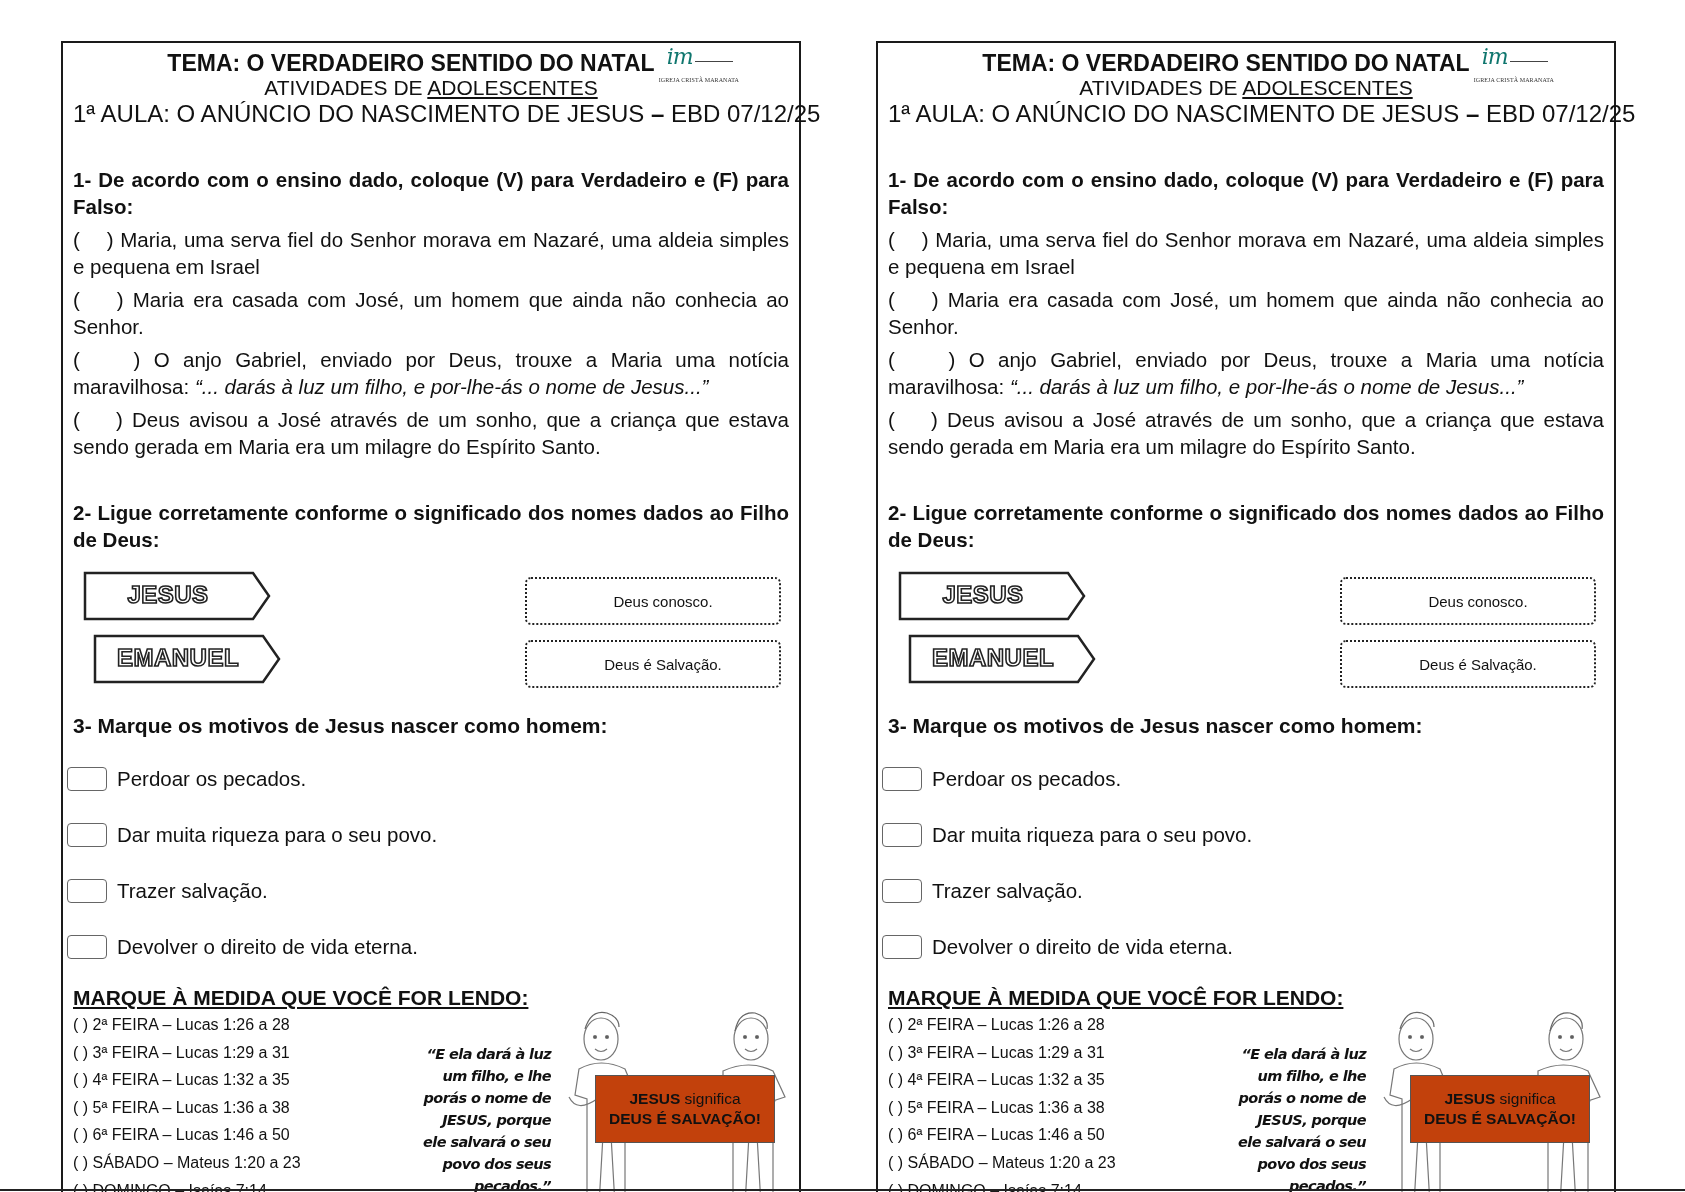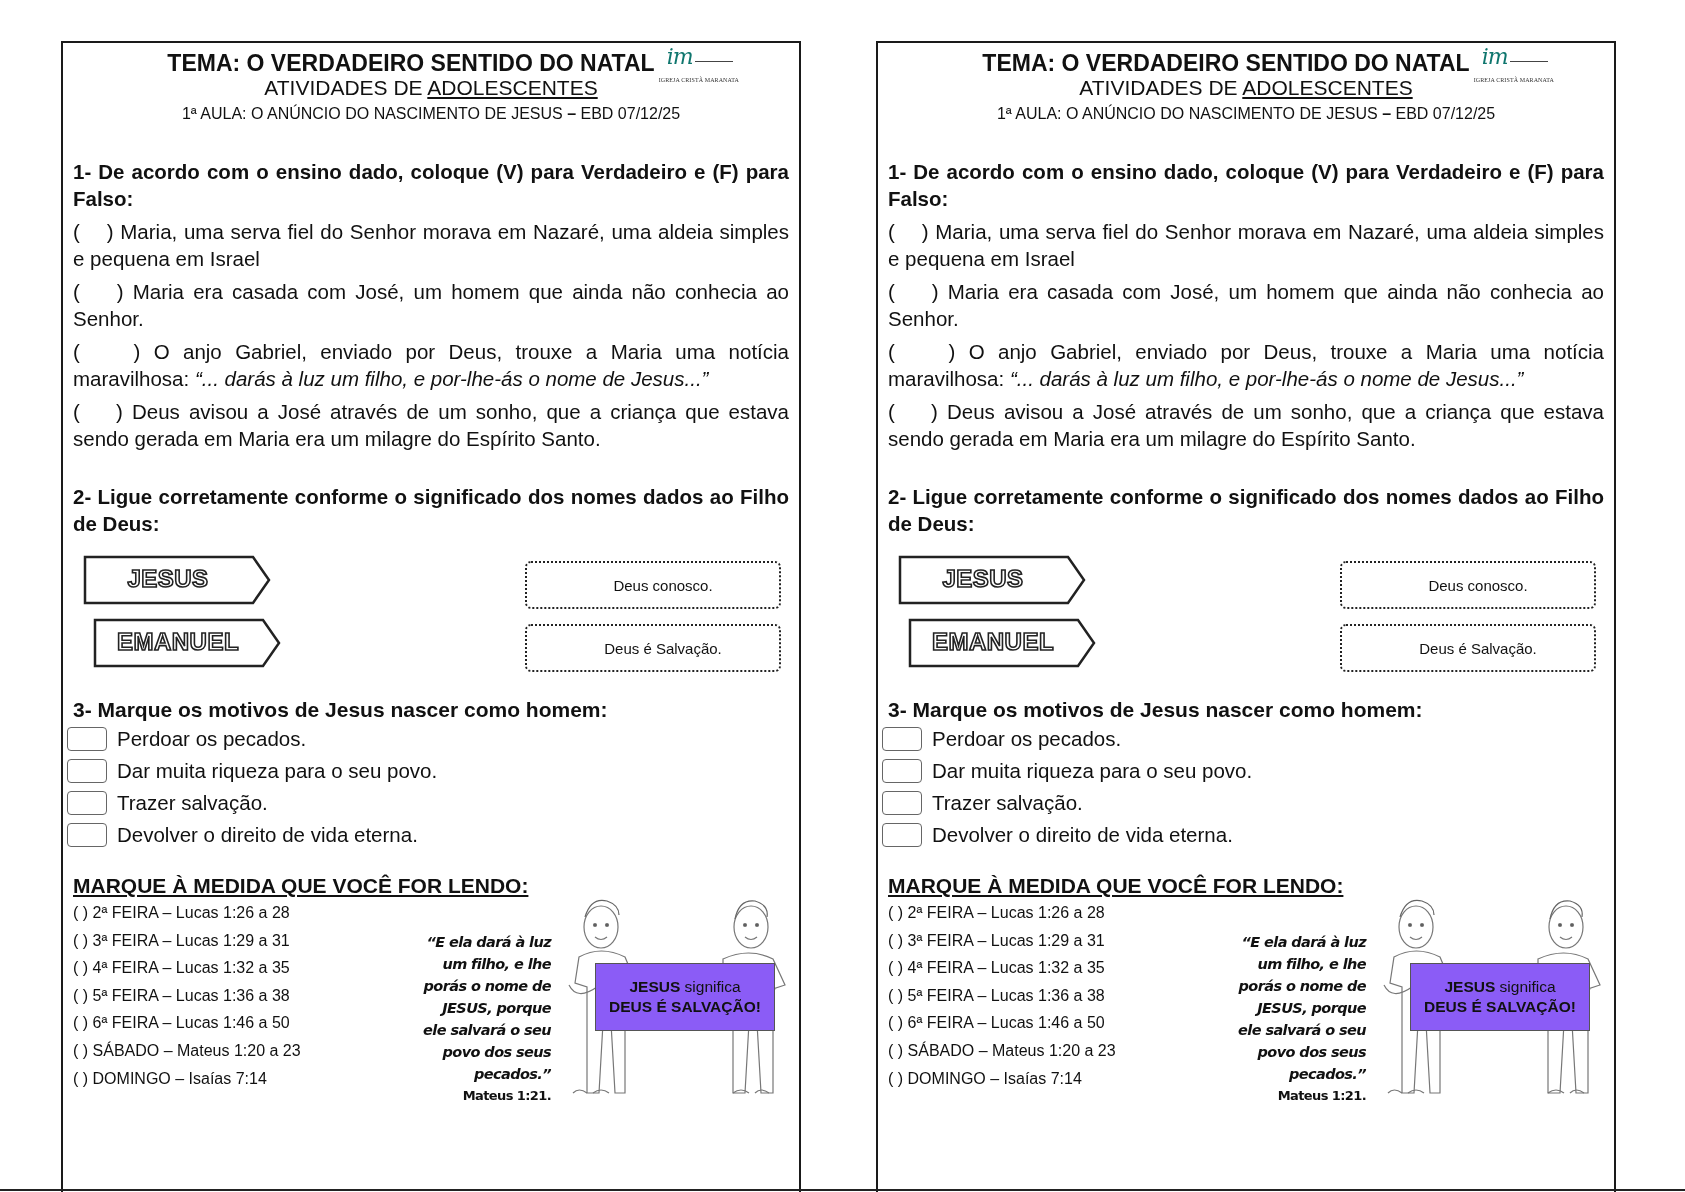--- a/index.html
+++ b/index.html
@@ -7,45 +7,45 @@
   .sheet{position:absolute;top:41px;width:740px;height:1166px;border:2px solid #1a1a1a;box-sizing:border-box;padding:0 10px;}
   .sheet.left{left:61px;}
   .sheet.right{left:876px;}
   .hdr1{margin-top:6px;text-align:center;font-weight:bold;font-size:23px;line-height:28px;position:relative;padding-left:40px;white-space:nowrap;}
   .logo{display:inline-block;vertical-align:top;width:76px;height:28px;position:relative;margin-left:4px;}
   .logo .mark{position:absolute;left:8px;top:-6px;font-family:"DejaVu Serif",serif;font-style:italic;font-weight:normal;font-size:22px;color:#0f766e;letter-spacing:-1px;}
   .logo .swoosh{position:absolute;left:36px;top:12px;width:38px;height:1px;background:#444;}
   .logo .cap{position:absolute;left:0;top:17px;font-family:"Liberation Serif",serif;font-weight:normal;font-size:6px;color:#333;white-space:nowrap;letter-spacing:0.1px;}
   .hdr2{text-align:center;font-size:21px;line-height:26px;margin-top:-2px;}
   .hdr2 u{font-weight:normal;}
-  .hdr3{text-align:center;font-size:16px;line-height:26px;white-space:nowrap;}
+  .hdr3{text-align:center;font-size:24px;line-height:26px;white-space:nowrap;}
   .hdr3 b{font-weight:bold;}
   .q{font-size:20.5px;line-height:27px;text-align:justify;}
-  .q-title{font-weight:bold;margin-top:31px;}
+  .q-title{font-weight:bold;margin-top:39px;}
   .tf{margin-top:6px;}
   .italic{font-style:italic;}
   .match{position:relative;height:140px;margin-top:18px;}
   .tag{position:absolute;left:10px;width:186px;height:48px;}
   .tag svg{position:absolute;left:0;top:0;}
   .tag span{position:absolute;left:0;width:170px;top:10px;text-align:center;font-family:"Liberation Sans",sans-serif;font-weight:900;font-size:24px;color:#fff;-webkit-text-stroke:1.6px #222;letter-spacing:0.5px;}
   .tag.t1{top:0;}
   .tag.t2{top:63px;margin-left:10px;}
   .mbox{position:absolute;right:8px;width:256px;height:48px;border:2.5px dotted #222;border-radius:6px;box-sizing:border-box;font-size:15px;display:flex;align-items:center;justify-content:center;padding-left:20px;}
   .mbox.m1{top:6px;}
   .mbox.m2{top:69px;}
   .q3title{font-weight:bold;font-size:21px;line-height:26px;margin-top:2px;}
-  .cb{display:flex;align-items:center;height:32px;font-size:20.5px;margin-left:-6px;}
+  .cb{display:flex;align-items:center;height:32px;font-size:20.5px;margin-left:-6px;margin-top:24px;}
   .cb .box{width:40px;height:24px;border:1.5px solid #666;border-radius:4px;box-sizing:border-box;margin-right:10px;}
   .read-title{font-weight:bold;font-size:21px;line-height:26px;margin-top:22px;text-decoration:underline;white-space:nowrap;}
   .reads{position:relative;height:200px;}
   .rl{font-size:16px;line-height:27.6px;white-space:nowrap;}
   .verse{position:absolute;left:348px;top:32px;width:130px;text-align:right;font-style:italic;font-weight:bold;font-size:14.5px;line-height:22px;font-family:"DejaVu Sans",sans-serif;letter-spacing:-0.6px;}
   .verse .ref{font-style:normal;font-size:13px;}
   .illus{position:absolute;left:476px;top:-14px;width:252px;height:216px;}
-  .sign{position:absolute;left:46px;top:78px;width:178px;height:66px;border:1.5px solid #555;background:#8b5cf6;display:flex;flex-direction:column;align-items:center;justify-content:center;font-size:15.5px;line-height:20px;}
+  .sign{position:absolute;left:46px;top:78px;width:178px;height:66px;border:1.5px solid #555;background:#c2410c;display:flex;flex-direction:column;align-items:center;justify-content:center;font-size:15.5px;line-height:20px;}
   .sign b{font-weight:bold;}
   .bottom-rule{position:absolute;left:0;top:1189px;width:1685px;height:2px;background:#222;}
 </style>
 </head>
 <body>
 
 <div id="root">
     <div class="sheet left">
     <div class="hdr1">
       <span>TEMA: O VERDADEIRO SENTIDO DO NATAL</span><span class="logo"><span class="mark">im</span><span class="swoosh"></span><span class="cap">IGREJA CRISTÃ MARANATA</span></span>

